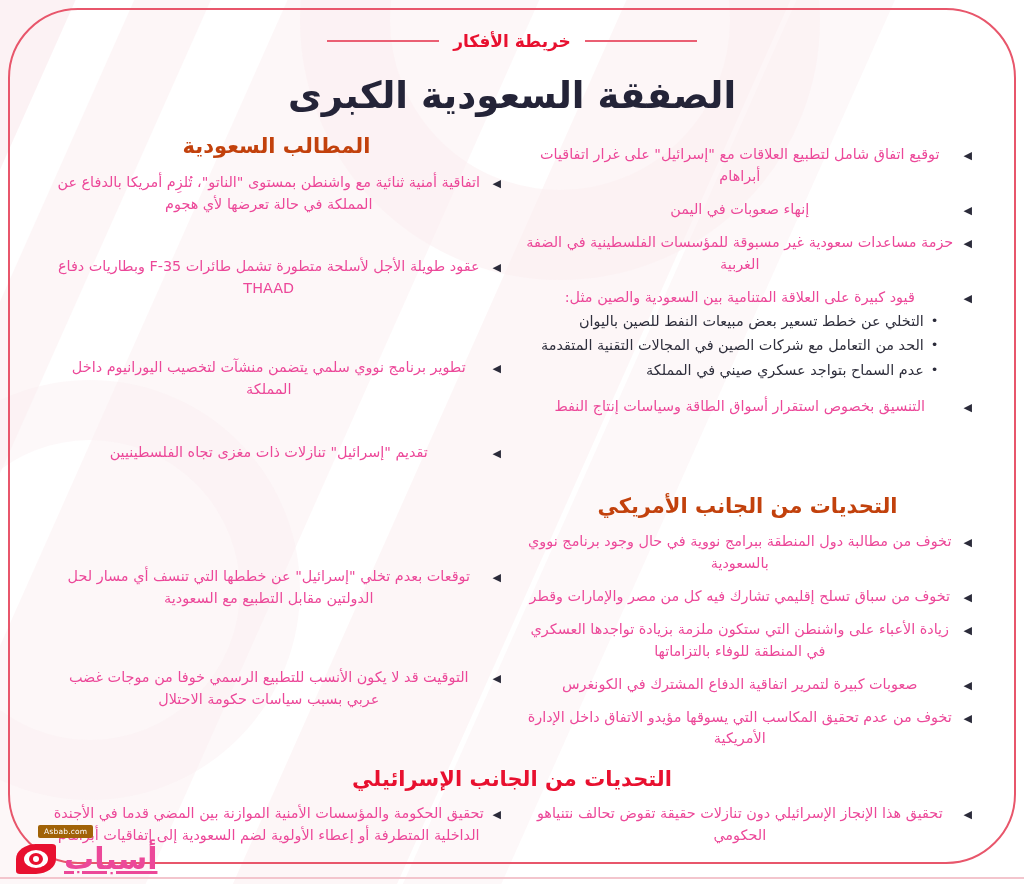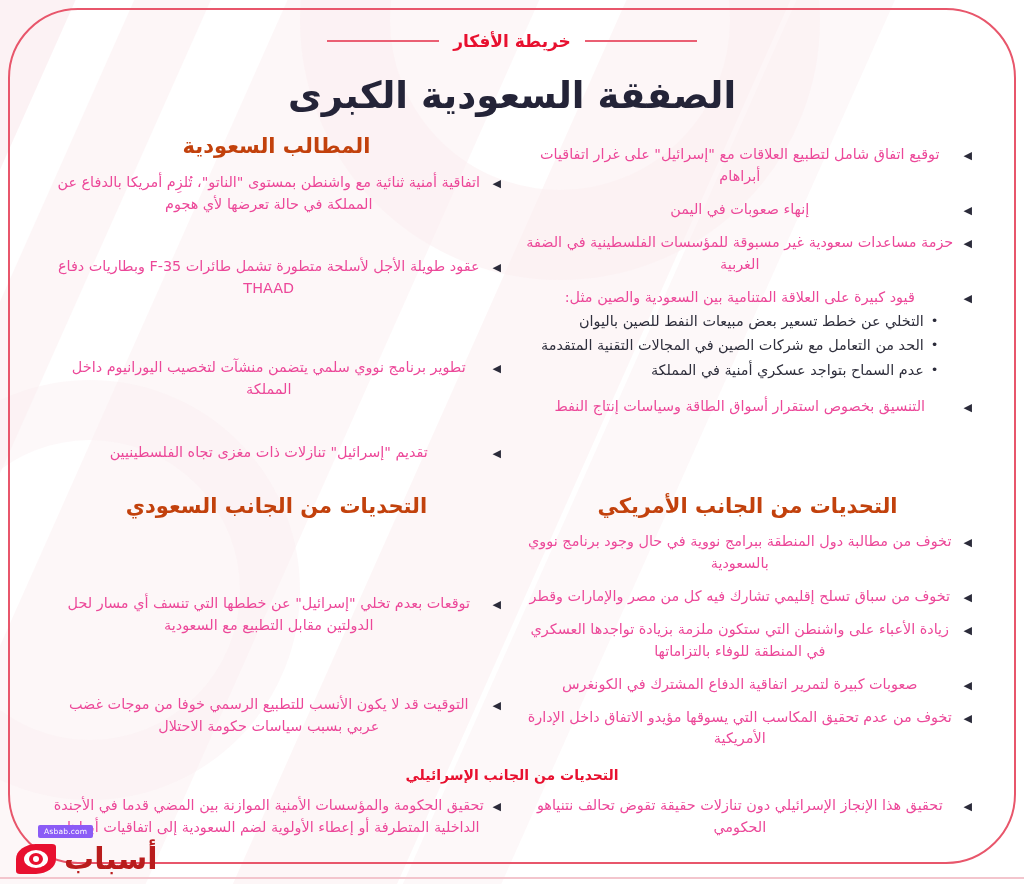--- a/index.html
+++ b/index.html
@@ -162,21 +162,21 @@
     text-align: right;
   }
   .spacer-m { height: 30px; }
   .spacer-l { height: 46px; }
   .spacer-xl { height: 62px; }
 
   
   .israeli-section { margin-top: 6px; }
   .israeli-title {
     color: #e8102f;
-    font-size: 14px;
+    font-size: 21px;
     font-weight: bold;
     text-align: center;
     margin-bottom: 12px;
   }
   .israeli-cols { display: flex; flex-direction: row; gap: 22px; }
   .israeli-cols .col { flex: 1 1 0; }
 
   
   .footer {
     position: absolute;
@@ -215,30 +215,31 @@
     border-radius: 50%;
   }
   .logo-eye-dot {
     position: absolute;
     left: 17px; top: 12px;
     width: 6px; height: 6px;
     background: #ffffff;
     border-radius: 50%;
   }
   .logo-word {
-    color: #b91c1c;
+    color: #ec4899;
     font-size: 30px;
     font-weight: bold;
     line-height: 1;
+    text-decoration: underline;
   }
   .logo-badge {
     position: absolute;
     left: 22px;
     bottom: 36px;
-    background: #8b5cf6;
+    background: #a16207;
     color: #ffffff;
     font-size: 7.5px;
     padding: 2px 6px;
     border-radius: 2px;
     letter-spacing: .2px;
     direction: ltr;
   }
   .footer-rule {
     position: absolute;
     left: 0; right: 0;
@@ -302,21 +303,21 @@
               <li class="sub-item">
                 <span class="sub-marker">•</span>
                 <span class="sub-text">التخلي عن خطط تسعير بعض مبيعات النفط للصين باليوان</span>
               </li>
               <li class="sub-item">
                 <span class="sub-marker">•</span>
                 <span class="sub-text">الحد من التعامل مع شركات الصين في المجالات التقنية المتقدمة</span>
               </li>
               <li class="sub-item">
                 <span class="sub-marker">•</span>
-                <span class="sub-text">عدم السماح بتواجد عسكري أمنية في المملكة</span>
+                <span class="sub-text">عدم السماح بتواجد عسكري صيني في المملكة</span>
               </li>
             </ul>
           </div>
         </li>
 
         <li class="bullet">
           <span class="bullet-marker">◀</span>
           <span class="bullet-text">التنسيق بخصوص استقرار أسواق الطاقة وسياسات إنتاج النفط</span>
         </li>
       </ul>
@@ -370,21 +371,20 @@
           <span class="bullet-text">صعوبات كبيرة لتمرير اتفاقية الدفاع المشترك في الكونغرس</span>
         </li>
         <li class="bullet">
           <span class="bullet-marker">◀</span>
           <span class="bullet-text">تخوف من عدم تحقيق المكاسب التي يسوقها مؤيدو الاتفاق داخل الإدارة الأمريكية</span>
         </li>
       </ul>
     </div>
 
     <div class="col">
-      <h2 class="section-title">التحديات من الجانب السعودي</h2>
       <ul class="bullet-list">
         <div class="spacer-xl"></div>
         <li class="bullet">
           <span class="bullet-marker">◀</span>
           <span class="bullet-text">توقعات بعدم تخلي "إسرائيل" عن خططها التي تنسف أي مسار لحل الدولتين مقابل التطبيع مع السعودية</span>
         </li>
         <div class="spacer-l"></div>
         <li class="bullet">
           <span class="bullet-marker">◀</span>
           <span class="bullet-text">التوقيت قد لا يكون الأنسب للتطبيع الرسمي خوفا من موجات غضب عربي بسبب سياسات حكومة الاحتلال</span>

